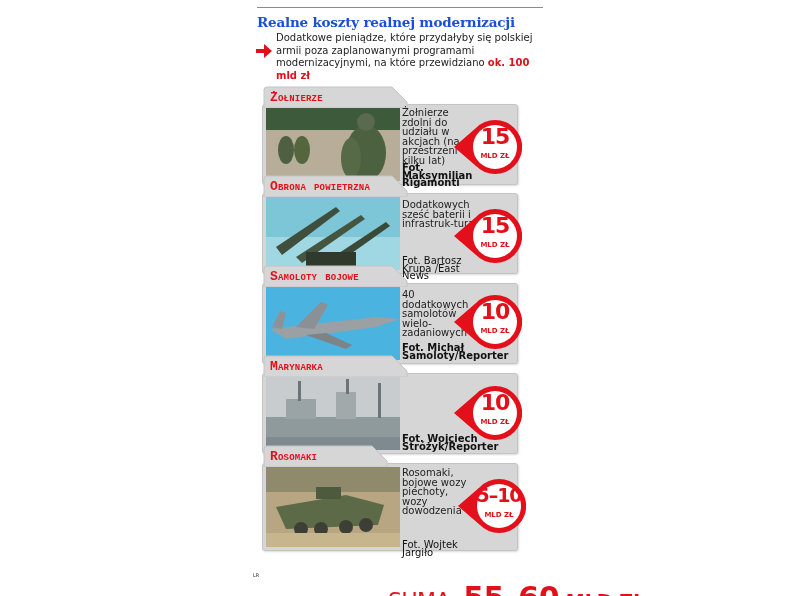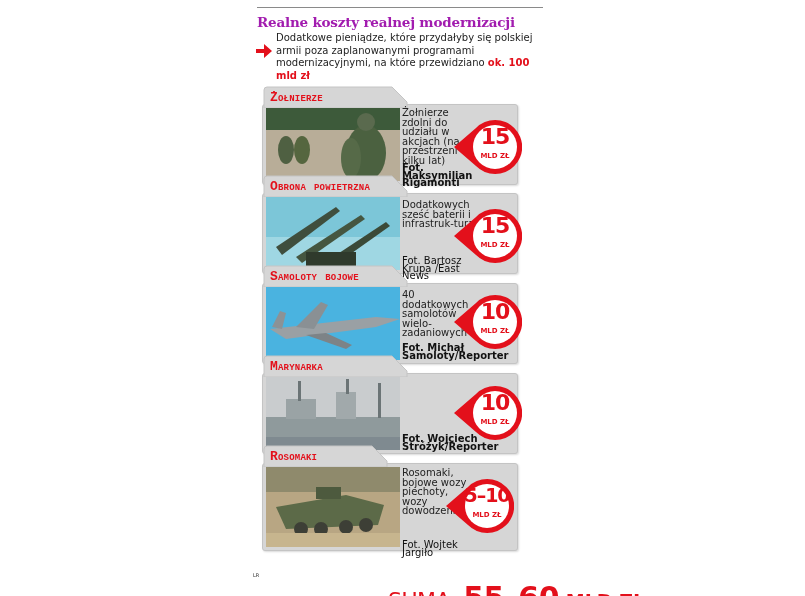--- a/index.html
+++ b/index.html
@@ -1,18 +1,18 @@
 <!DOCTYPE html>
 <html><head>
 <meta charset="utf-8">
 <style>
   html,body{margin:0;padding:0;background:#ffffff;}
   body{width:805px;height:596px;position:relative;overflow:hidden;font-family:"DejaVu Sans",sans-serif;}
   .topline{position:absolute;left:257px;top:7px;width:286px;height:1px;background:#8a8a8a;}
-  .title{position:absolute;left:257px;top:14px;font-family:"DejaVu Serif",serif;font-weight:bold;font-size:13.5px;color:#a21caf;letter-spacing:-0.2px;}
+  .title{position:absolute;left:257px;top:14px;font-family:"DejaVu Serif",serif;font-weight:bold;font-size:13.5px;color:#1d4ed8;letter-spacing:-0.2px;}
   .arrow{position:absolute;left:256px;top:44px;width:16px;height:14px;}
   .intro{position:absolute;left:276px;top:32px;width:270px;font-size:10px;line-height:12.5px;color:#222;}
   .intro .hl{color:#e3101b;font-weight:bold;}
   .section{position:absolute;left:262px;width:256px;}
   .tab{position:absolute;left:0;top:0;height:22px;}
   .tab svg{position:absolute;left:0;top:0;}
   .tab-label{position:absolute;left:8px;top:4px;font-family:Liberation Mono, monospace;font-weight:bold;font-size:13px;color:#e3101b;font-variant:small-caps;letter-spacing:0.2px;white-space:nowrap;}
   .panel{position:absolute;left:0;top:18px;width:254px;background:#d6d6d6;border:1px solid #c4c4c4;border-radius:3px;box-shadow:1px 1px 2px rgba(0,0,0,0.15);}
   .photo{position:absolute;left:3px;top:3px;width:134px;border:0;}
   .desc{position:absolute;left:140px;top:4px;width:74px;font-size:10px;line-height:9.5px;color:#222;}
@@ -174,21 +174,21 @@
     </svg>
   </div>
   <div class="tab">
     <svg width="150" height="22" viewBox="0 0 150 22">
         <path d="M2 22 V4 Q2 1 5 1 H110 L125 16 V22 Z" fill="#d6d6d6" stroke="#c4c4c4"></path>
       </svg>
     <span class="tab-label">Rosomaki</span>
   </div>
   <div class="desc" style="top:23px;">Rosomaki, bojowe wozy piechoty, wozy dowodzenia</div>
   <div class="credit light" style="top:96px;">Fot. Wojtek Jargiło</div>
-  <div class="badge" style="left:184px;top:30px;">
+  <div class="badge" style="left:196px;top:30px;">
     <svg width="68" height="62" viewBox="0 0 68 62">
         <path d="M0 31 L22 12 A27 27 0 1 1 22 50 Z" fill="#e3101b"></path>
         <circle cx="41" cy="31" r="22" fill="#fff"></circle>
       </svg>
     <div class="num" style="top:9px;font-size:19px;">5–10</div>
     <div class="unit" style="top:36px;">MLD ZŁ</div>
   </div>
 </div>
 
 <div class="page">LR</div>

